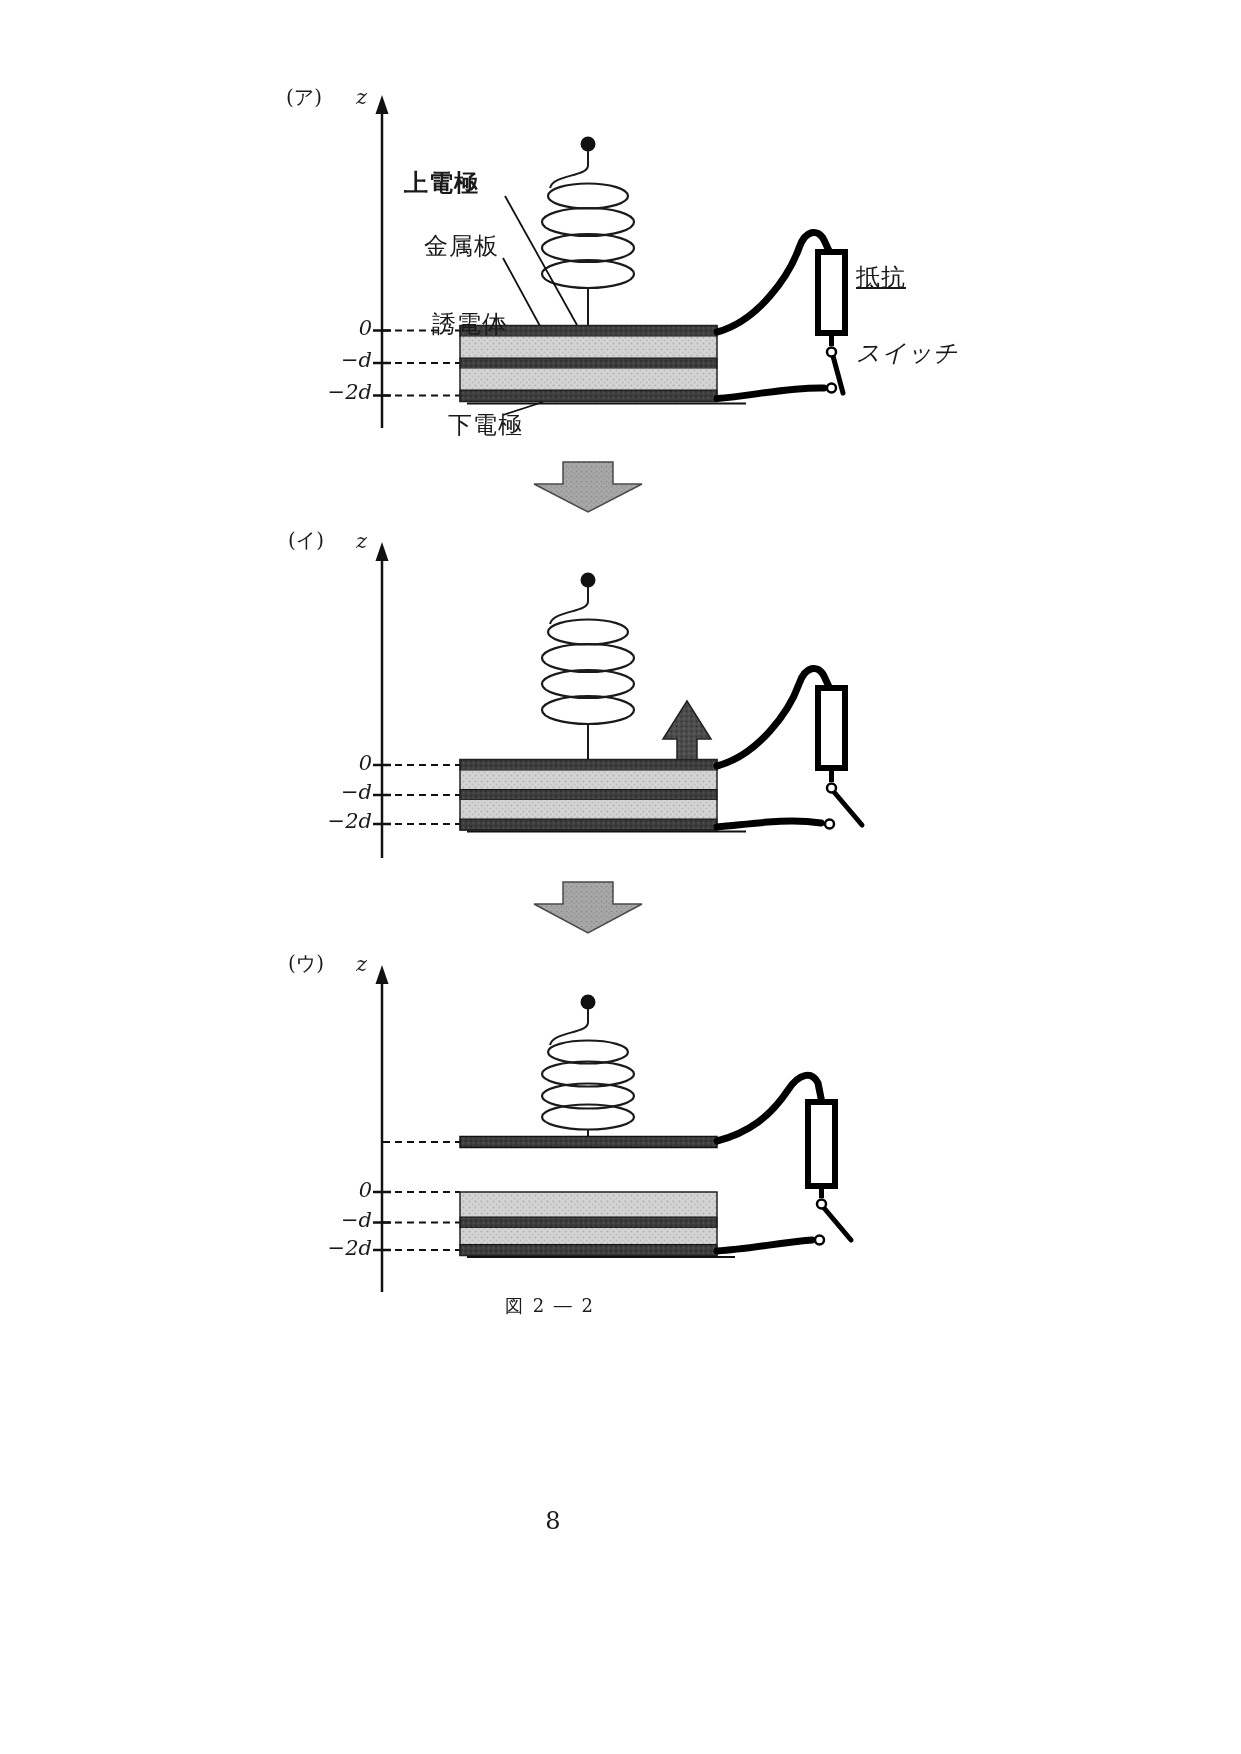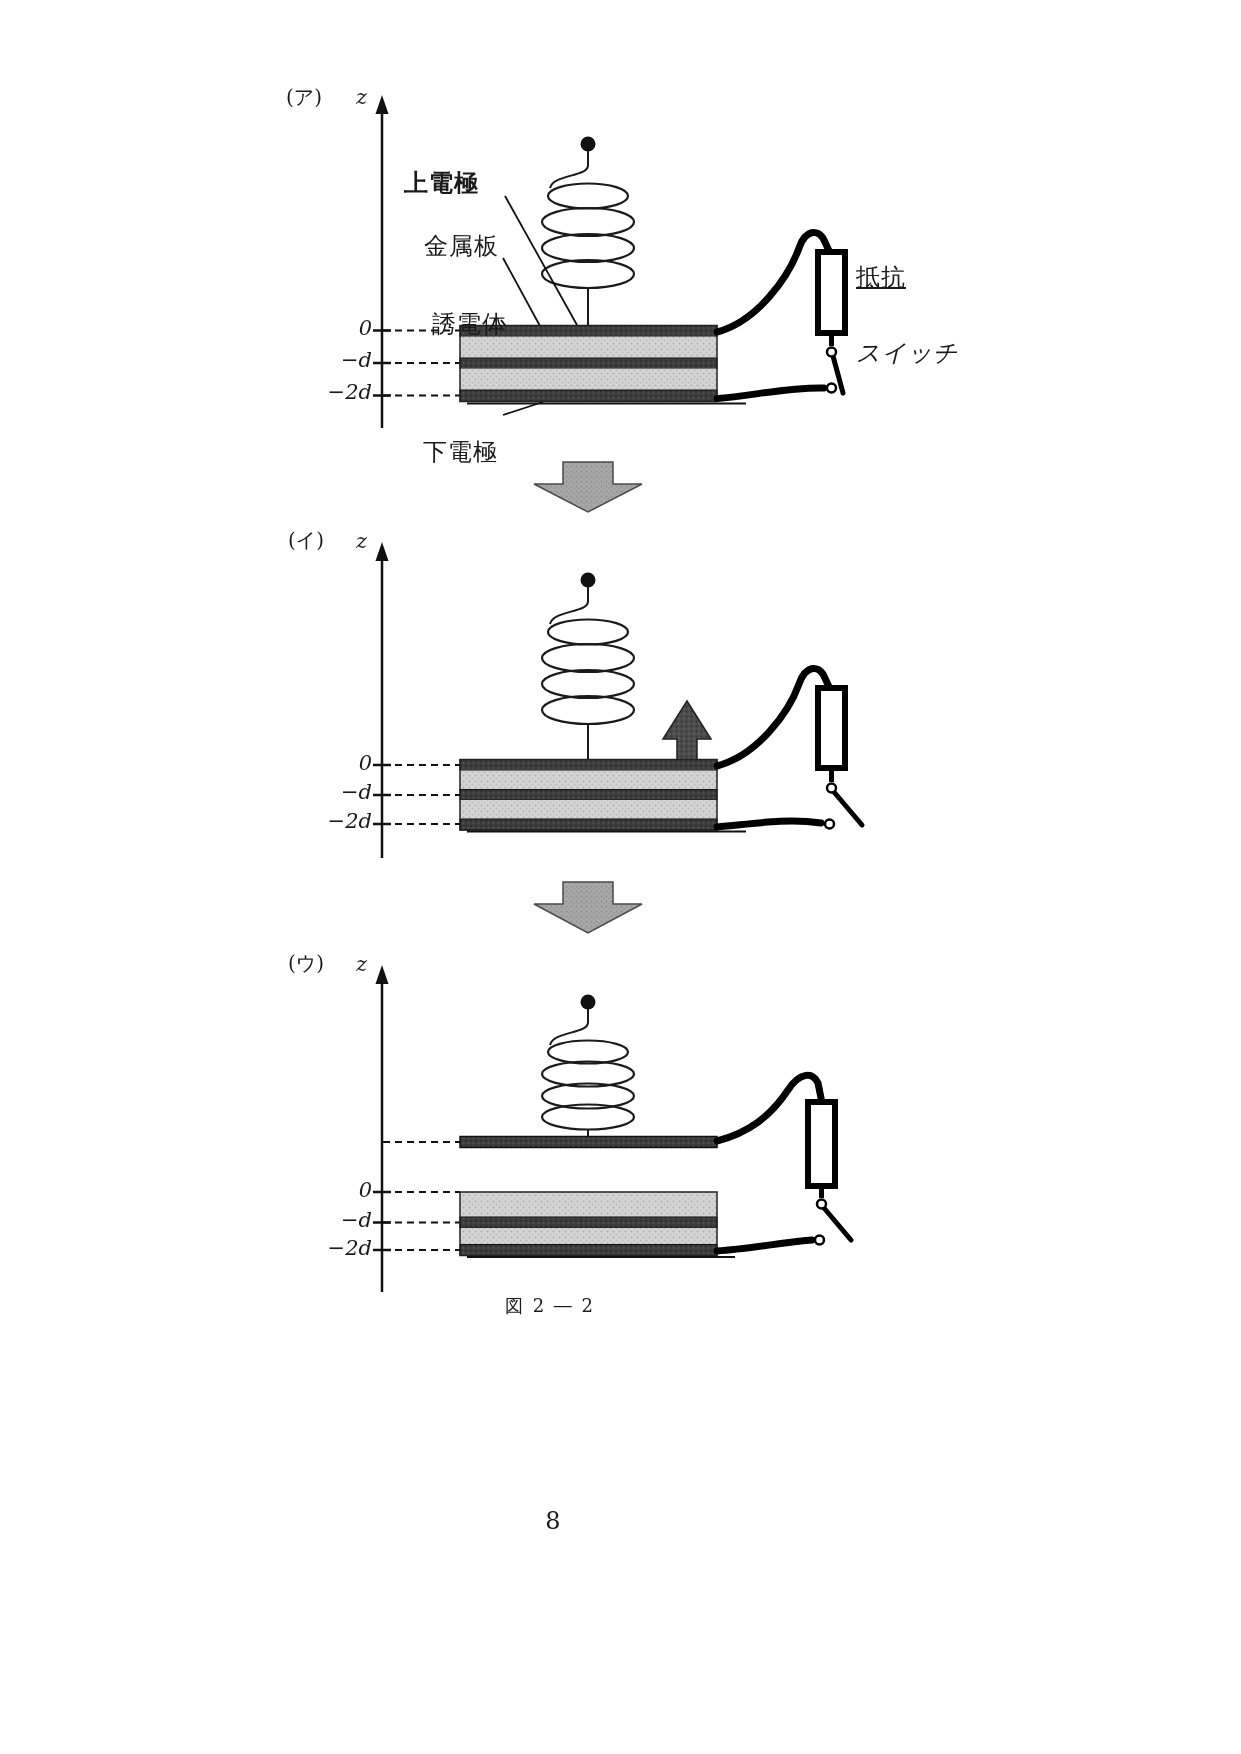--- a/index.html
+++ b/index.html
@@ -183,21 +183,21 @@
 </svg>
 
 <span class="lbl panel-tag" style="left:286px; top:86px;">(ア)</span>
 <span class="lbl zlbl" style="left:356px; top:86px;">z</span>
 <span class="lbl tick" style="left:294px; top:317px;">0</span>
 <span class="lbl tick" style="left:294px; top:349px;">−d</span>
 <span class="lbl tick" style="left:294px; top:381px;">−2d</span>
 <span class="lbl jp" style="left:404px; top:170px;font-weight:bold;">上電極</span>
 <span class="lbl jp" style="left:424px; top:233px;text-align:right;">金属板</span>
 <span class="lbl jp" style="left:432px; top:295px;margin-top:16px;">誘電体</span>
-<span class="lbl jp" style="left:423px; top:412px;margin-top:27px;">下電極</span>
+<span class="lbl jp" style="left:448px; top:412px;">下電極</span>
 <span class="lbl jp" style="left:856px; top:264px;text-decoration:underline;">抵抗</span>
 <span class="lbl jp" style="left:856px; top:340px;font-style:italic;">スイッチ</span>
 
 <span class="lbl panel-tag" style="left:288px; top:529px;">(イ)</span>
 <span class="lbl zlbl" style="left:356px; top:530px;">z</span>
 <span class="lbl tick" style="left:294px; top:752px;">0</span>
 <span class="lbl tick" style="left:294px; top:781px;">−d</span>
 <span class="lbl tick" style="left:294px; top:810px;">−2d</span>
 
 <span class="lbl panel-tag" style="left:288px; top:952px;">(ウ)</span>

